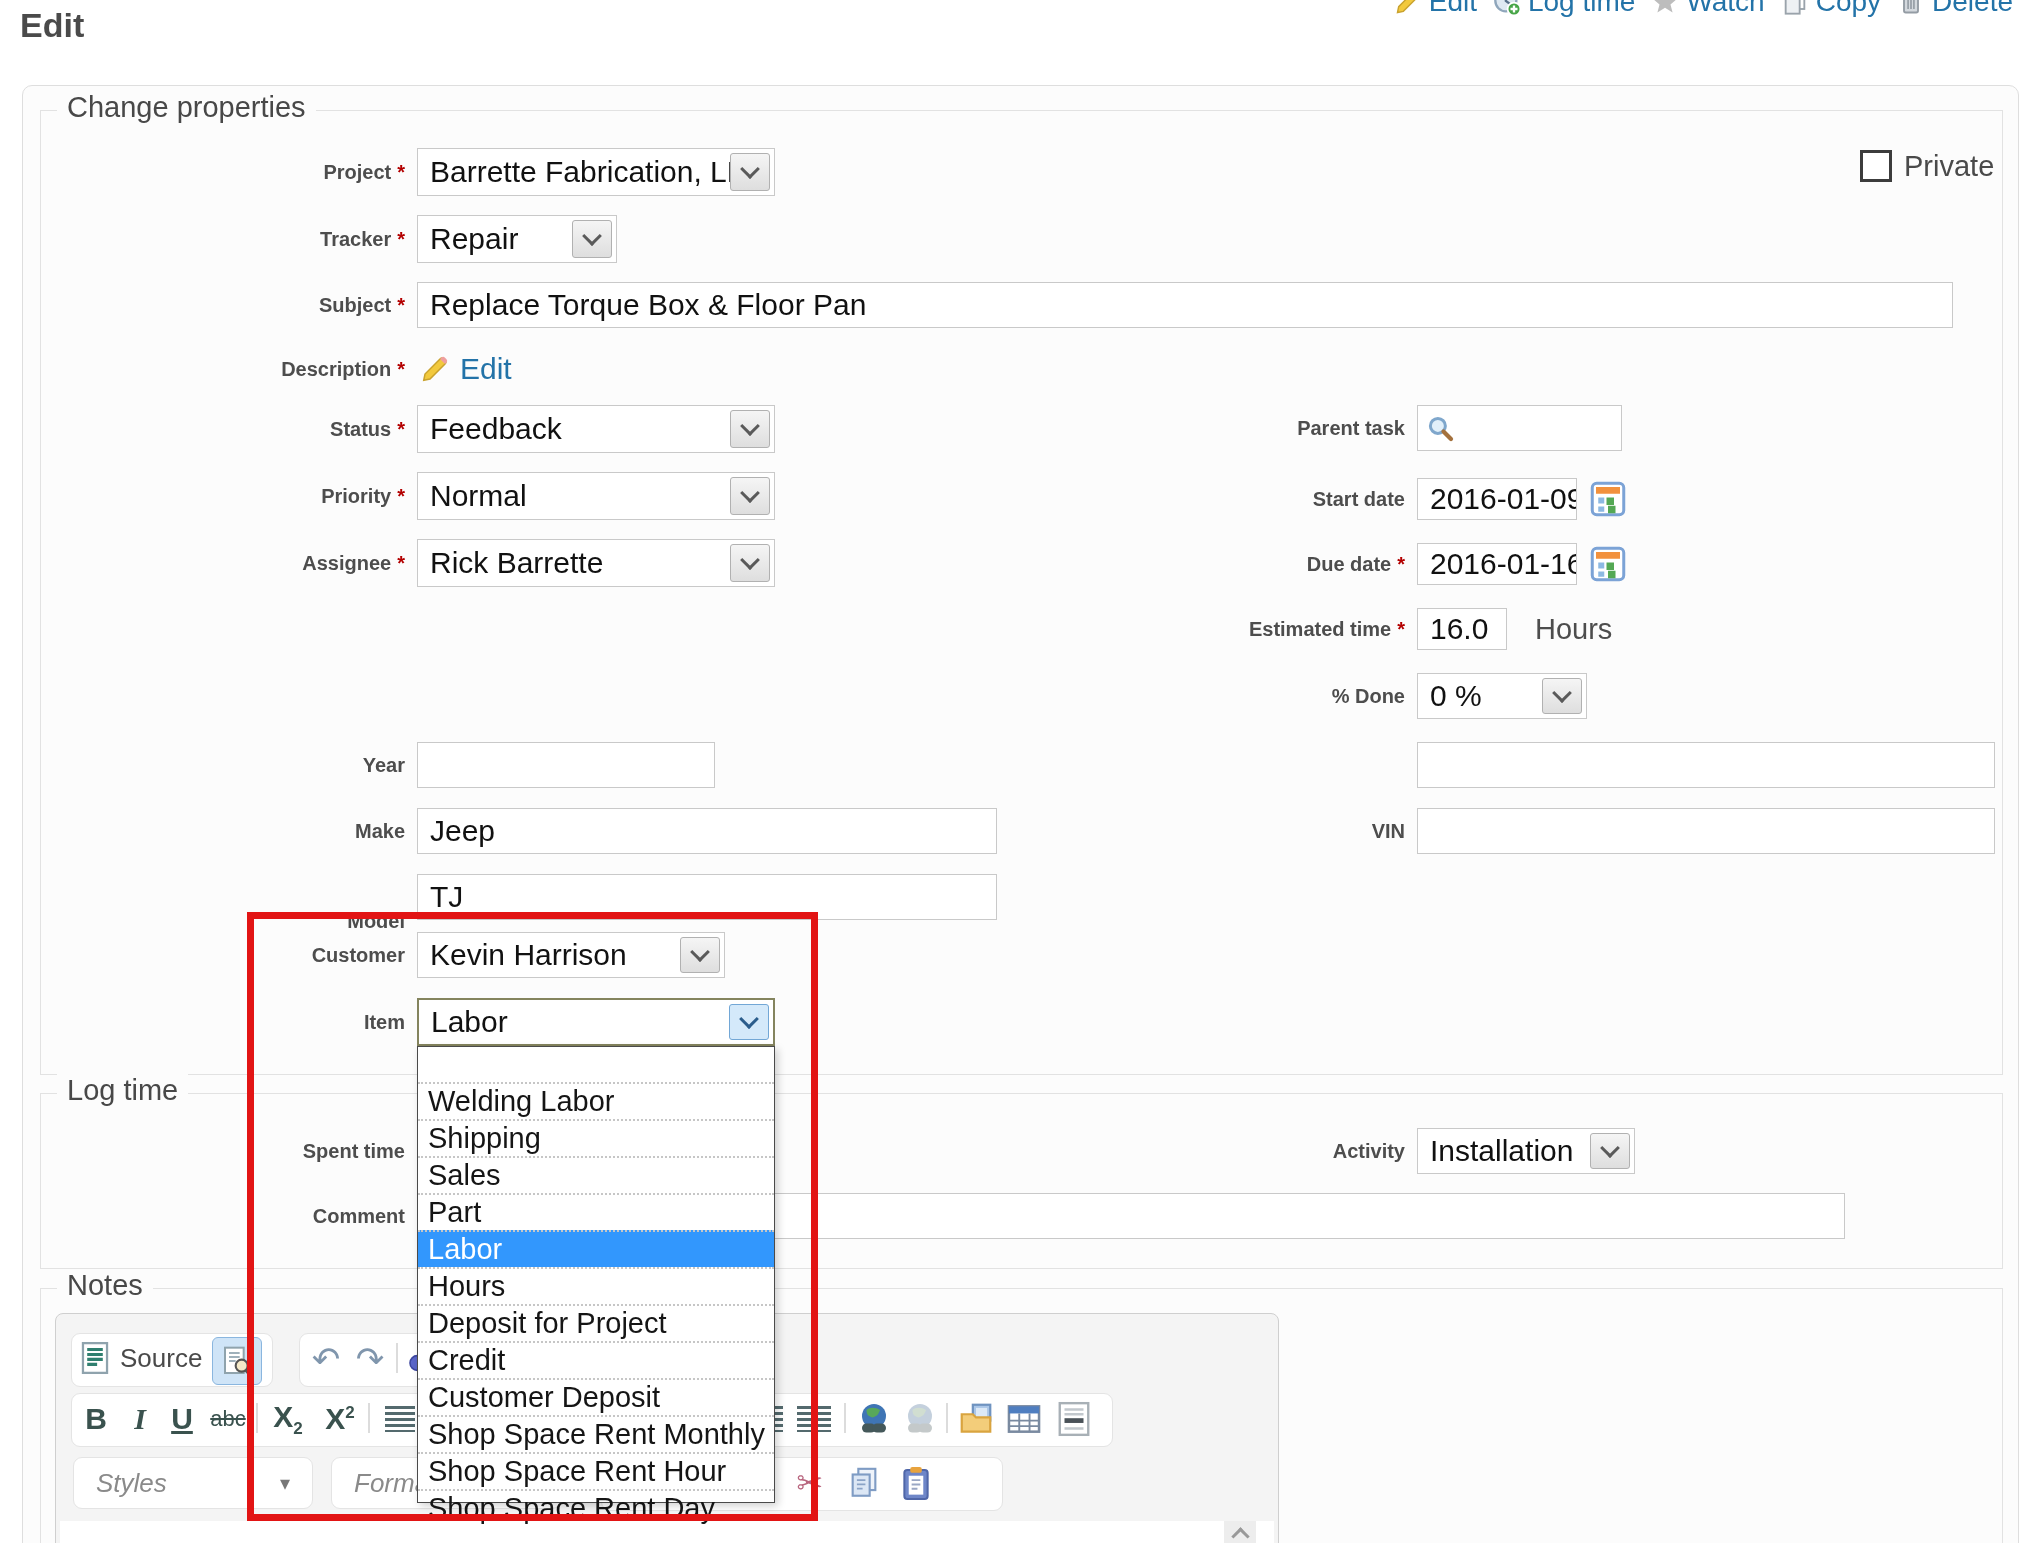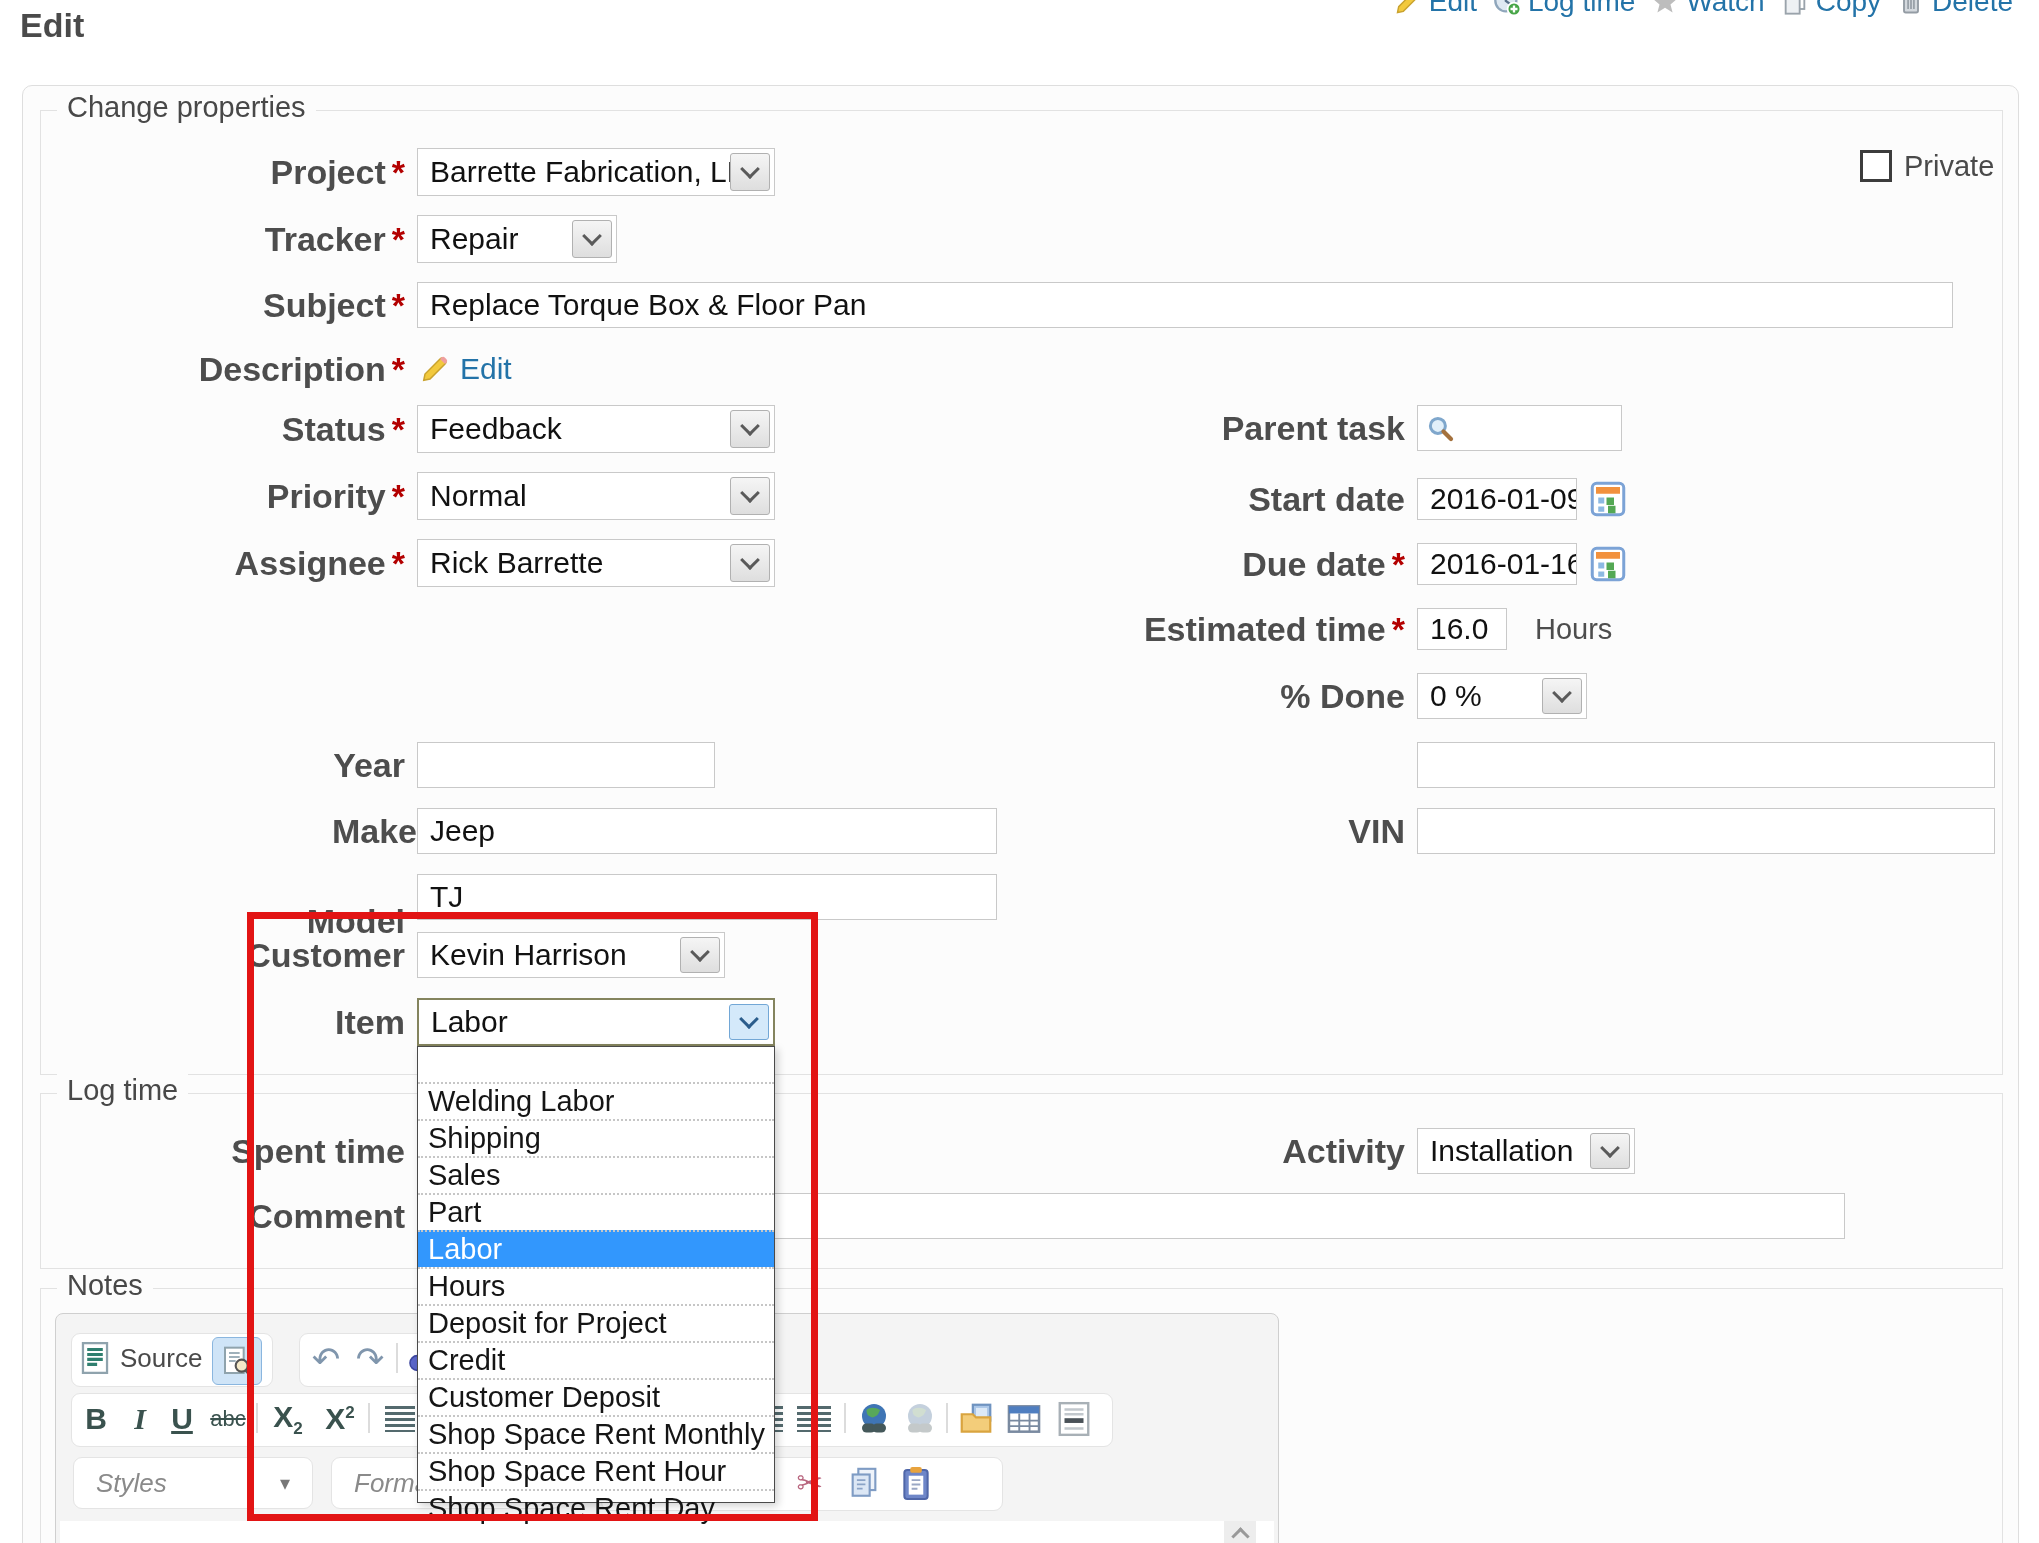--- a/index.html
+++ b/index.html
@@ -10,21 +10,21 @@
   .actionbar{position:absolute;top:-16px;right:26px;display:flex;align-items:center;gap:16px;height:36px;}
   .actionbar .act{display:flex;align-items:center;gap:7px;color:#2373a8;font-size:28px;cursor:pointer;}
   
   .h2{position:absolute;left:20px;top:6px;font-size:34px;font-weight:bold;color:#4a4a4a;}
   
   .bigbox{position:absolute;left:22px;top:85px;width:1995px;height:1500px;background:#fcfcfc;
           border:1px solid #dedede;border-radius:10px;}
   .fset{position:absolute;border:1px solid #e2e2e2;}
   .legend{position:absolute;top:-20px;left:16px;background:#fcfcfc;padding:0 10px;font-size:29px;color:#484848;}
   
-  .lbl{position:absolute;width:365px;text-align:right;font-weight:bold;color:#4d4d4d;font-size:34px;}
+  .lbl{position:absolute;width:365px;text-align:right;font-weight:bold;color:#4d4d4d;font-size:20px;}
   .lblL{left:40px;} .lblR{left:1040px;}
   .req{color:#b30000;font-weight:bold;padding-left:6px;}
   
   .field{position:absolute;background:#fff;border:1px solid #c9c9c9;font-size:30px;color:#111;
          display:flex;align-items:center;padding:0 12px;box-sizing:border-box;white-space:nowrap;overflow:hidden;}
   .selectbox{padding-right:50px;}
   .arrowbtn{position:absolute;top:4px;bottom:4px;right:4px;width:38px;border:1px solid #b1b1b1;border-radius:3px;
             background:linear-gradient(#f5f5f5,#dedede);display:flex;align-items:center;justify-content:center;}
   .arrowbtn-focus{background:#d4e9fa;border-color:#72a7d6;}
   .chev{width:11px;height:11px;border-right:3px solid #5a5a5a;border-bottom:3px solid #5a5a5a;
@@ -115,21 +115,21 @@
   </div>
 
   <div class="lbl lblL" style="top:148px;line-height:48px;"><span>Project</span><span class="req">*</span></div>
   <div class="lbl lblL" style="top:215px;line-height:48px;"><span>Tracker</span><span class="req">*</span></div>
   <div class="lbl lblL" style="top:282px;line-height:46px;"><span>Subject</span><span class="req">*</span></div>
   <div class="lbl lblL" style="top:348px;line-height:42px;"><span>Description</span><span class="req">*</span></div>
   <div class="lbl lblL" style="top:405px;line-height:48px;"><span>Status</span><span class="req">*</span></div>
   <div class="lbl lblL" style="top:472px;line-height:48px;"><span>Priority</span><span class="req">*</span></div>
   <div class="lbl lblL" style="top:539px;line-height:48px;"><span>Assignee</span><span class="req">*</span></div>
   <div class="lbl lblL" style="top:742px;line-height:46px;"><span>Year</span></div>
-  <div class="lbl lblL" style="top:808px;line-height:46px;padding-left:12px;"><span>Make</span></div>
+  <div class="lbl lblL" style="top:808px;line-height:46px;"><span>Make</span></div>
   <div class="lbl lblL" style="top:898px;line-height:46px;"><span>Model</span></div>
   <div class="lbl lblL" style="top:932px;line-height:46px;"><span>Customer</span></div>
   <div class="lbl lblL" style="top:998px;line-height:48px;"><span>Item</span></div>
 
   <div class="field selectbox" style="left:417px;top:148px;width:358px;height:48px;">
     <span>Barrette Fabrication, LLC</span>
     <span class="arrowbtn">
         <span class="chev"></span>
       </span>
   </div>

